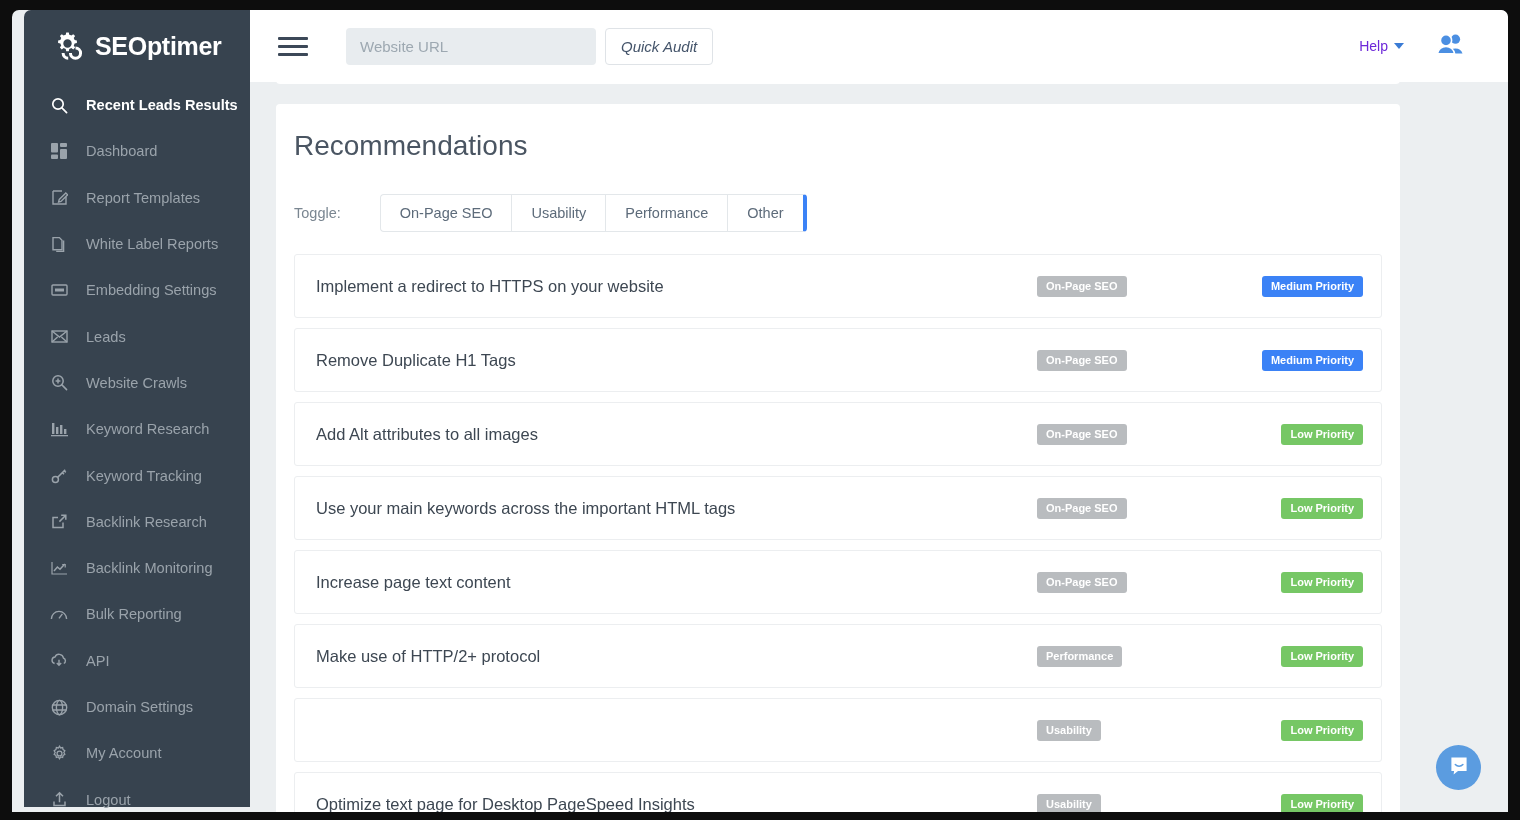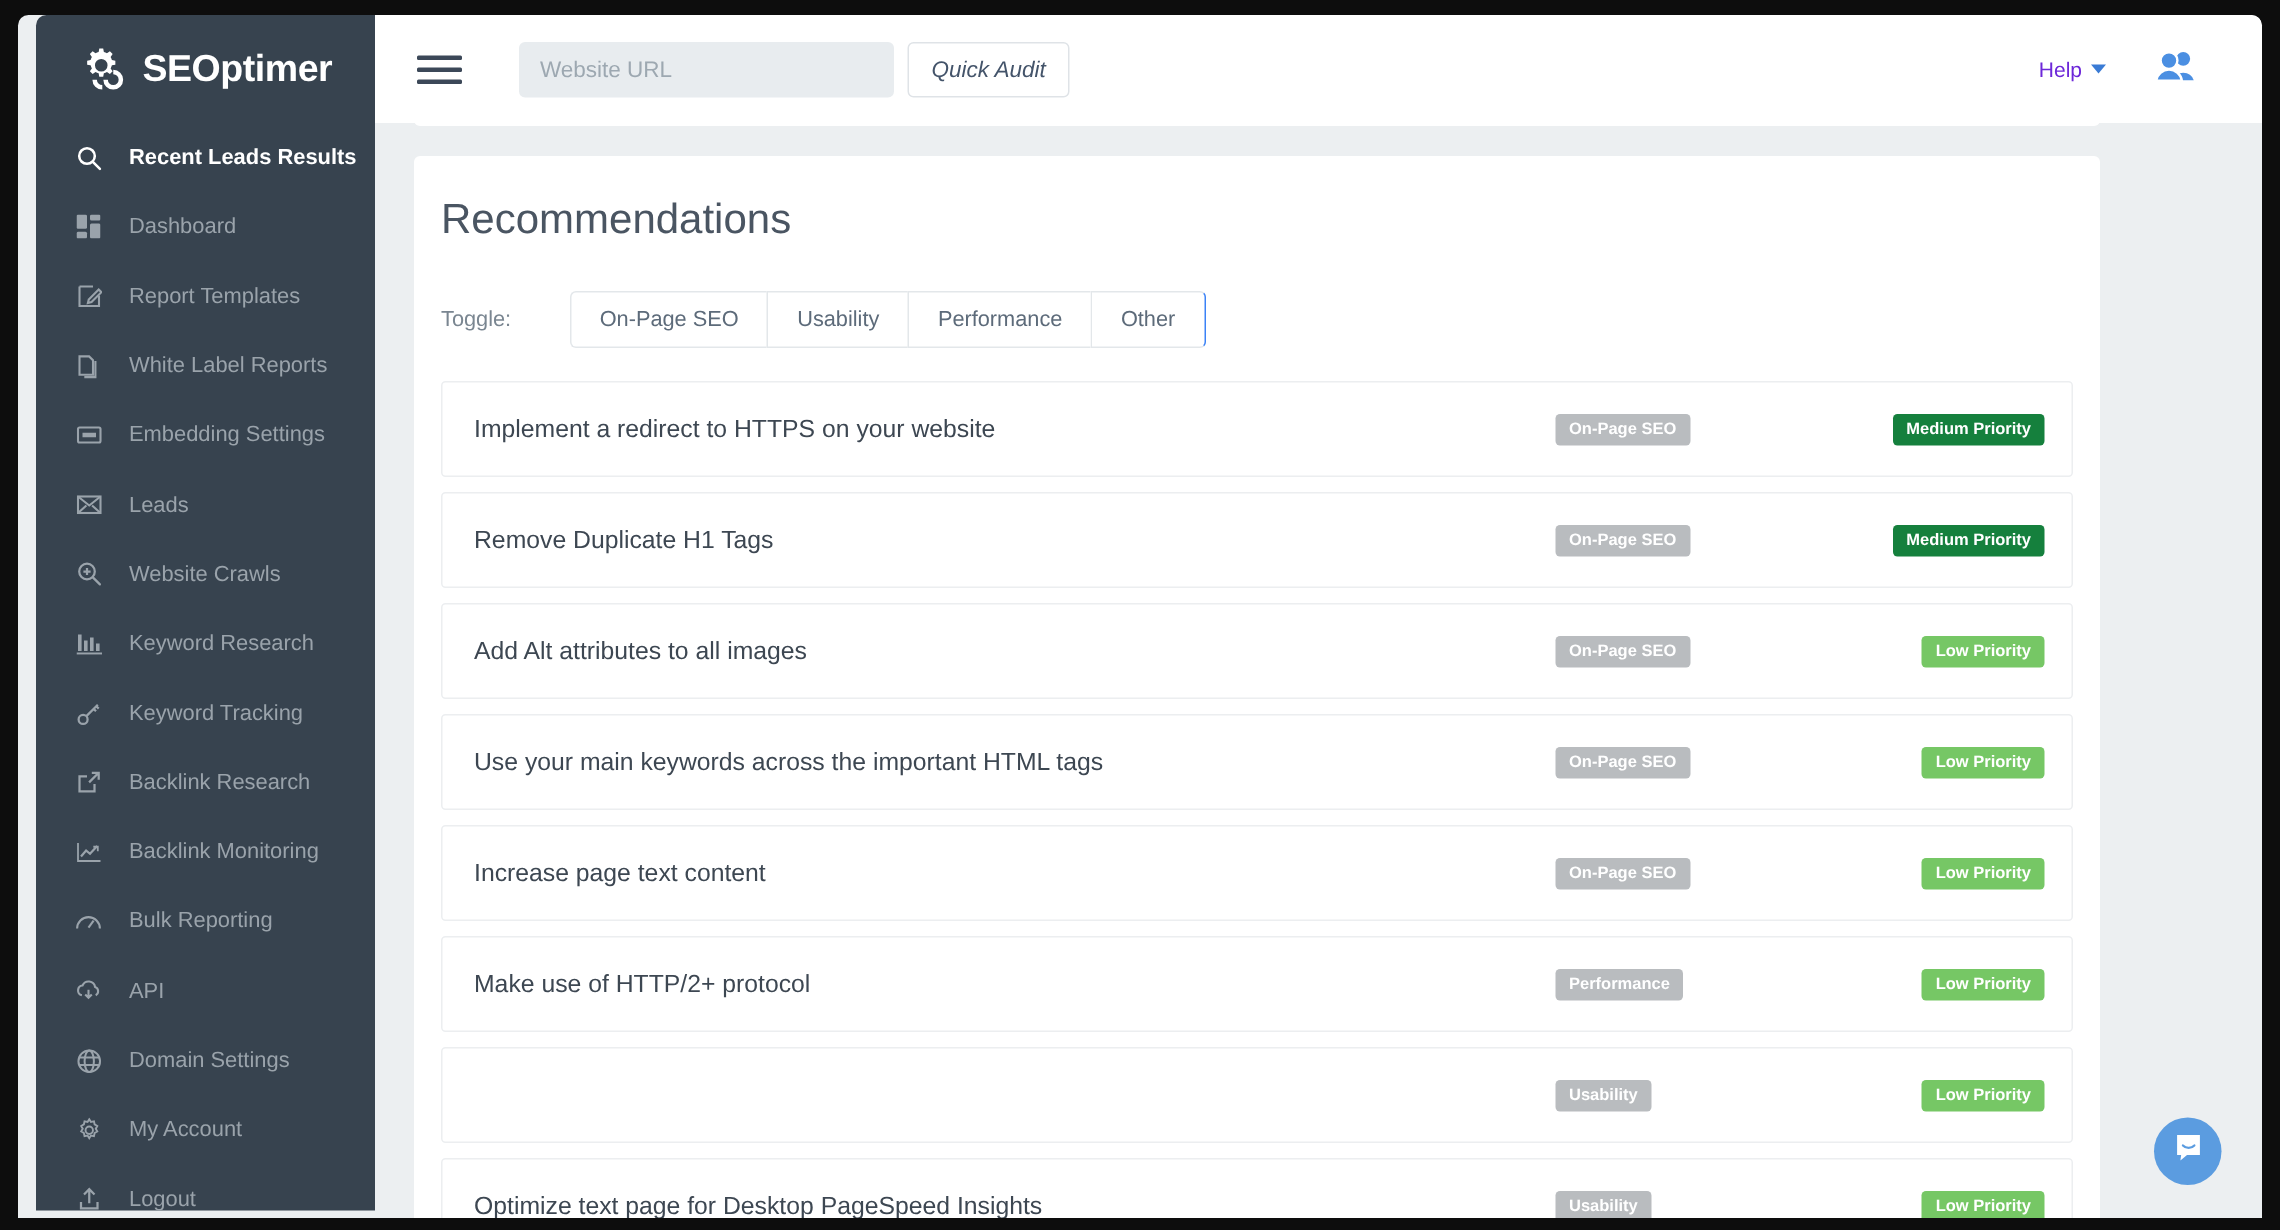--- a/index.html
+++ b/index.html
@@ -195,21 +195,21 @@
     border: 1px solid #e3e7ea;
     border-right: none;
     font-family: "Liberation Sans", sans-serif;
     font-size: 14.5px;
     color: #5d6b7a;
     cursor: pointer;
     display: flex;
     align-items: center;
   }
   .toggle-btn:first-child { border-radius: 4px 0 0 4px; }
-  .toggle-btn:last-child { border-right: 1px solid #3b82f6; border-radius: 0 4px 4px 0; }
+  .toggle-btn:last-child { border-right: 4px solid #3b82f6; border-radius: 0 4px 4px 0; }
 
   #rec-list { margin-top: 22px; }
   .rec-row {
     position: relative;
     height: 64px;
     border: 1px solid #eceef0;
     border-radius: 3px;
     margin-bottom: 10px;
     display: flex;
     align-items: center;
@@ -229,21 +229,21 @@
     height: 21px;
     border-radius: 3px;
     color: #ffffff;
     font-size: 11px;
     font-weight: 700;
     padding: 0 9px;
     white-space: nowrap;
   }
   .badge-cat { left: 742px; background: #b9bcbf; }
   .badge-pri { right: 18px; }
-  .pri-medium { background: #15803d; }
+  .pri-medium { background: #3b82f6; }
   .pri-low    { background: #76c765; }
 
   
   #chat-launcher {
     position: absolute;
     right: 27px;
     bottom: 22px;
     width: 45px; height: 45px;
     border-radius: 50%;
     background: #5b9ce0;

